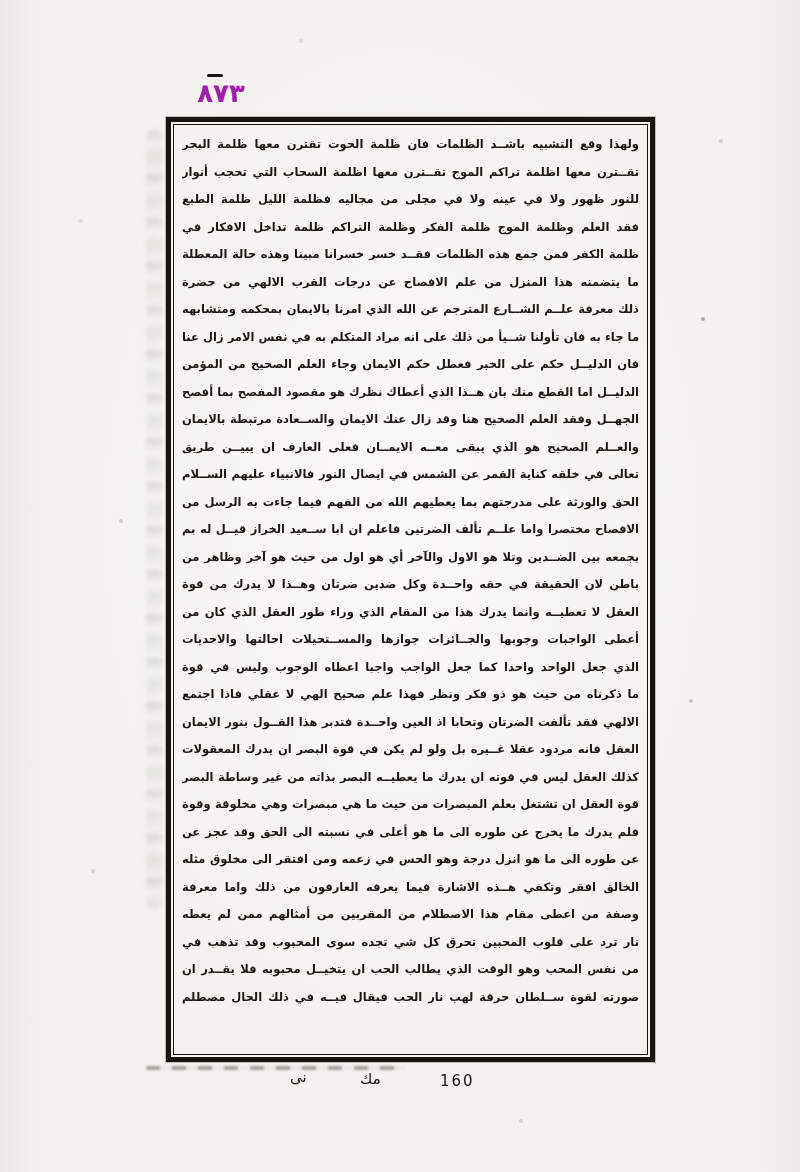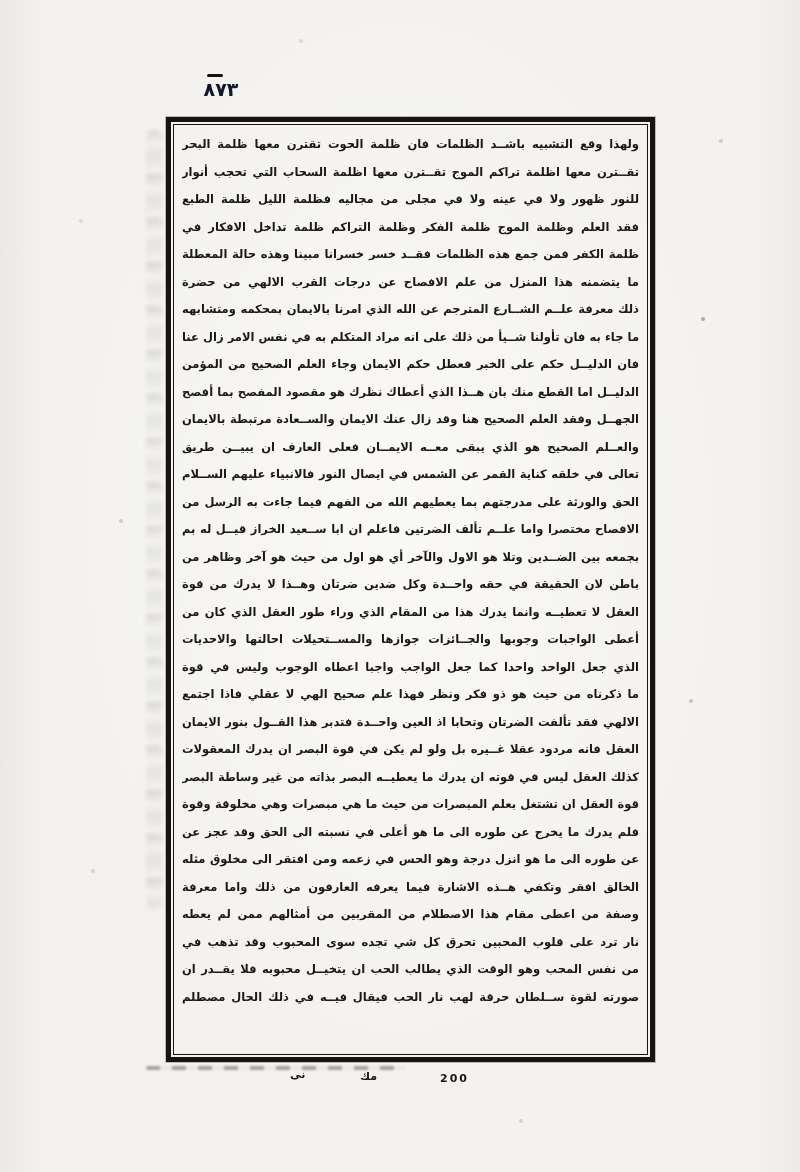--- a/index.html
+++ b/index.html
@@ -35,23 +35,23 @@
       rgba(90,88,84,0.10) 26px, rgba(90,88,84,0.0) 44px);
     filter: blur(2px);
     border-radius: 8px;
   }
   .page-number {
     position: absolute;
     top: 78px;
     left: 193px;
     width: 56px;
     text-align: center;
-    font-size: 19px;
+    font-size: 26px;
     font-weight: 700;
-    color: #0f172a;
+    color: #a21caf;
     letter-spacing: 2px;
     direction: rtl;
   }
   .page-number-overline {
     position: absolute;
     top: 74px;
     left: 207px;
     width: 16px;
     height: 3px;
     background: #14110e;
@@ -99,24 +99,24 @@
     top: 1066px;
     width: 260px;
     height: 4px;
     background: repeating-linear-gradient(90deg,
       rgba(70,66,60,0.45) 0 14px, rgba(70,66,60,0.05) 14px 26px);
     filter: blur(1px);
     border-radius: 2px;
   }
   .quire-mark {
     position: absolute;
-    font-weight: 700;
+    font-weight: 400;
     color: #191510;
     direction: rtl;
-    font-size: 11px;
+    font-size: 15px;
   }
   .quire-mark.m1 { left: 440px; top: 1072px; letter-spacing: 2px; }
   .quire-mark.m2 { left: 360px; top: 1070px; }
   .quire-mark.m3 { left: 290px; top: 1068px; }
   .speckles {
     position: absolute;
     top: 0; left: 0;
     width: 2px; height: 2px;
     background: transparent;
     box-shadow:
@@ -176,15 +176,15 @@
         <div class="text-line">وصفة من اعطى مقام هذا الاصطلام من المقربين من أمثالهم ممن لم يعطه فاعلم ان الاصطلام</div>
         <div class="text-line">نار ترد على قلوب المحبين تحرق كل شي تجده سوى المحبوب وقد تذهب في اوقات بصورة المحبوب</div>
         <div class="text-line">من نفس المحب وهو الوقت الذي يطالب الحب ان يتخيــل محبوبه فلا يقــدر ان يتخيله ولا يقيم</div>
         <div class="text-line">صورته لقوة ســلطان حرقة لهب نار الحب فيقال فيــه في ذلك الحال مصطلم وهو الذي أراد</div>
       </div>
   </div>
 </div>
 
 <div class="scan-streak"></div>
 
-<span class="quire-mark m1">200</span>
+<span class="quire-mark m1">160</span>
 <span class="quire-mark m2">مك</span>
 <span class="quire-mark m3">نى</span>
 
 </body></html>

